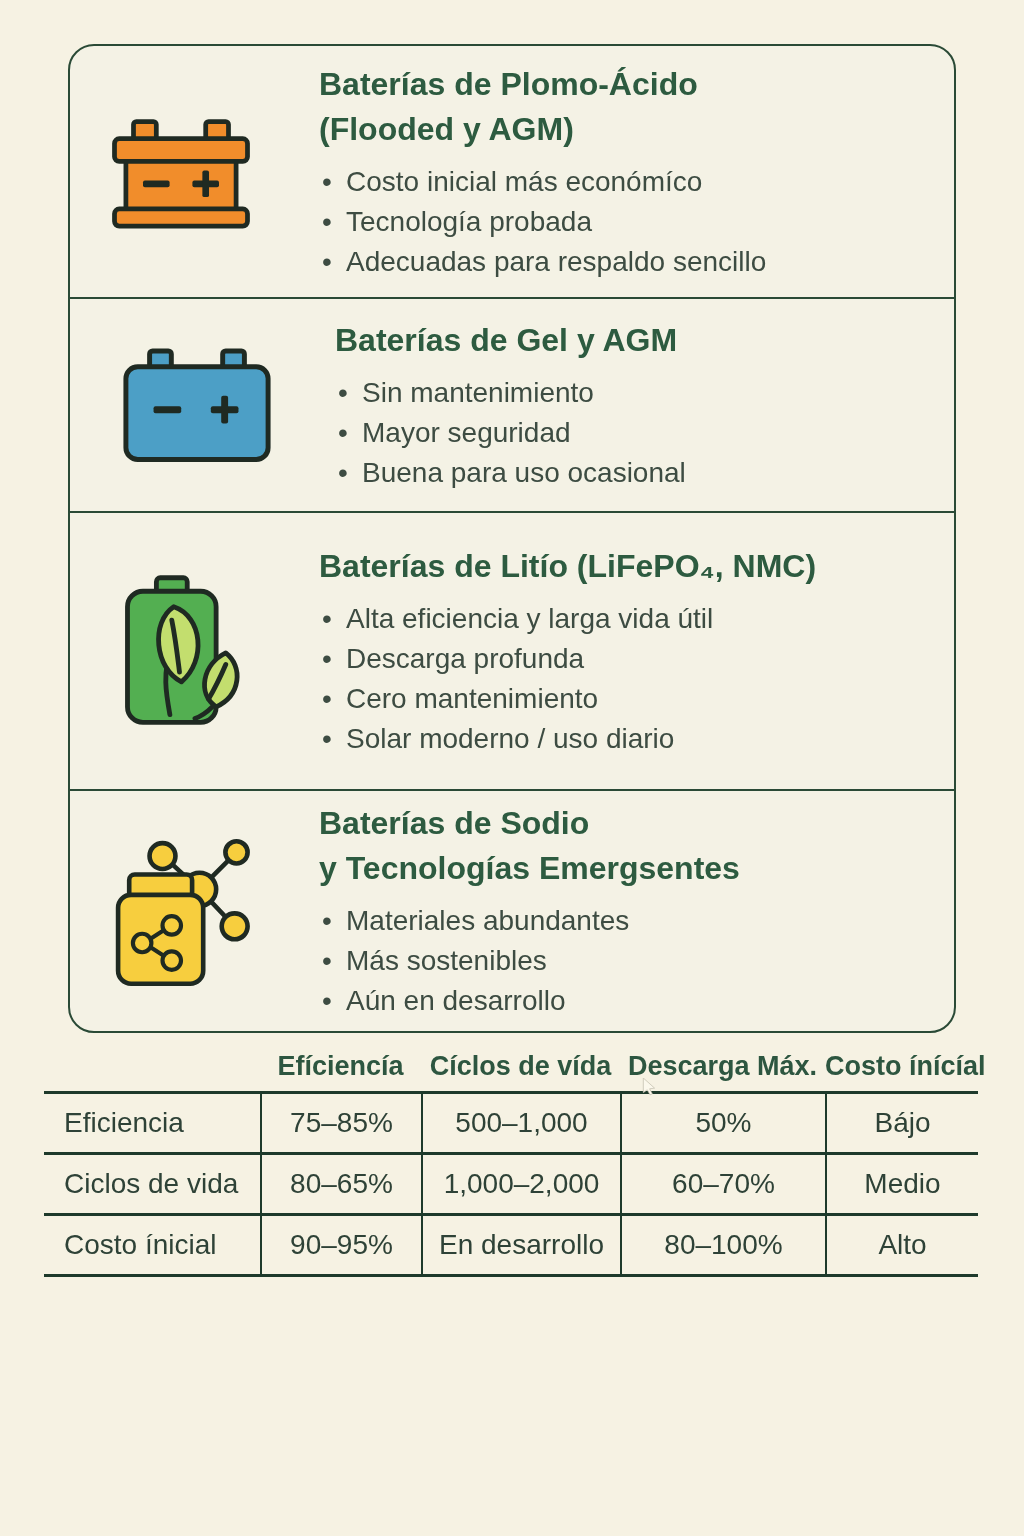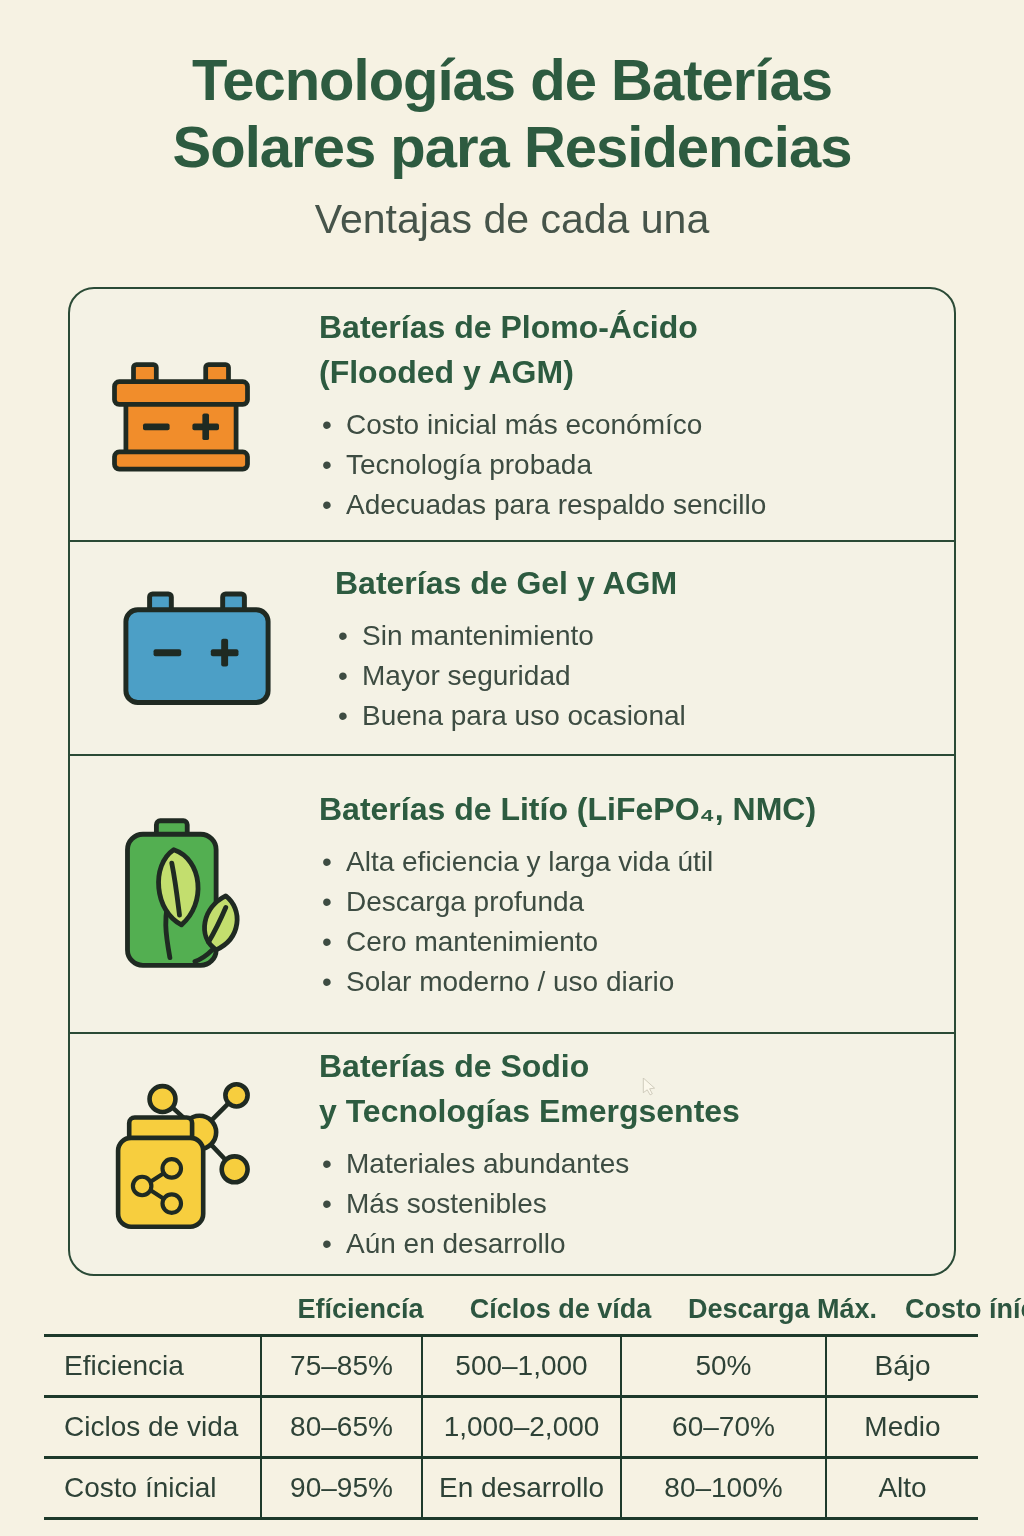--- a/index.html
+++ b/index.html
@@ -59,21 +59,21 @@
   }
   ul.bullets li::before {
     content:"•"; position:absolute; left:3px; top:0; color:#3D4C42;
   }
   
   .cmp { margin:18px 0 0 44px; width:934px; }
   .t-head, .t-row {
     display:grid;
     grid-template-columns:216px 161px 199px 205px 153px;
   }
-  .t-head { align-items:end; padding-bottom:9px;gap:20px; }
+  .t-head { align-items:end; padding-bottom:9px; }
   .t-head .th {
     text-align:center; font-size:27px; font-weight:bold;
     color:#2D5640; white-space:nowrap;
   }
   .t-row { border-top:3px solid #1E3A2B; }
   .t-row:last-child { border-bottom:3px solid #1E3A2B;text-align:center; }
   .td {
     height:58px; display:flex; align-items:center; justify-content:center;
     font-size:28px; color:#2E4237; border-left:2.5px solid #1E3A2B;
     white-space:nowrap;
@@ -81,27 +81,20 @@
   .td.lbl { justify-content:flex-start; padding-left:20px; border-left:none; }
   
   .cursor-artifact { position:absolute; left:642px; top:1078px; }
   svg { display:block; }
 </style>
 </head>
 <body>
 
 <div class="page">
 
-  <div class="hdr">
-    <h1 class="title">
-      <span>Tecnologías de Baterías</span>
-      <span>Solares para Residencias</span>
-    </h1>
-    <div class="subtitle">Ventajas de cada una</div>
-  </div>
 
   <div class="card">
 
     <section class="sec s1">
       <div class="icon-col">
         <svg width="152" viewBox="0 0 160 122" fill="none" stroke="#1F2A22" stroke-width="5" stroke-linejoin="round">
           <rect x="30" y="8" width="24" height="22" rx="3" fill="#F18D2B"></rect>
           <rect x="106" y="8" width="24" height="22" rx="3" fill="#F18D2B"></rect>
           <rect x="22" y="42" width="116" height="64" fill="#F18D2B"></rect>
           <rect x="10" y="26" width="140" height="24" rx="5" fill="#F18D2B"></rect>

